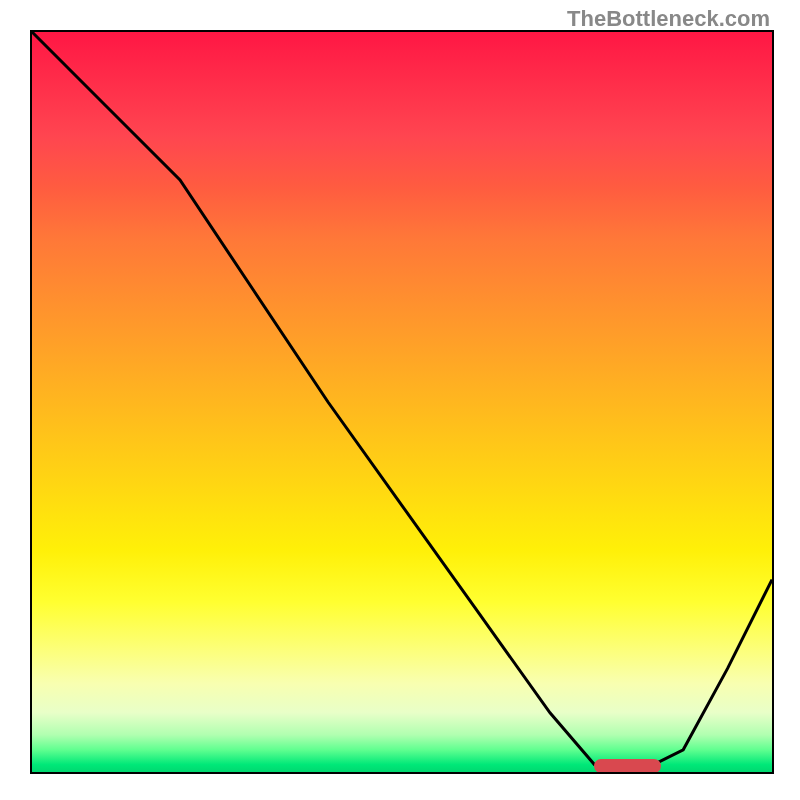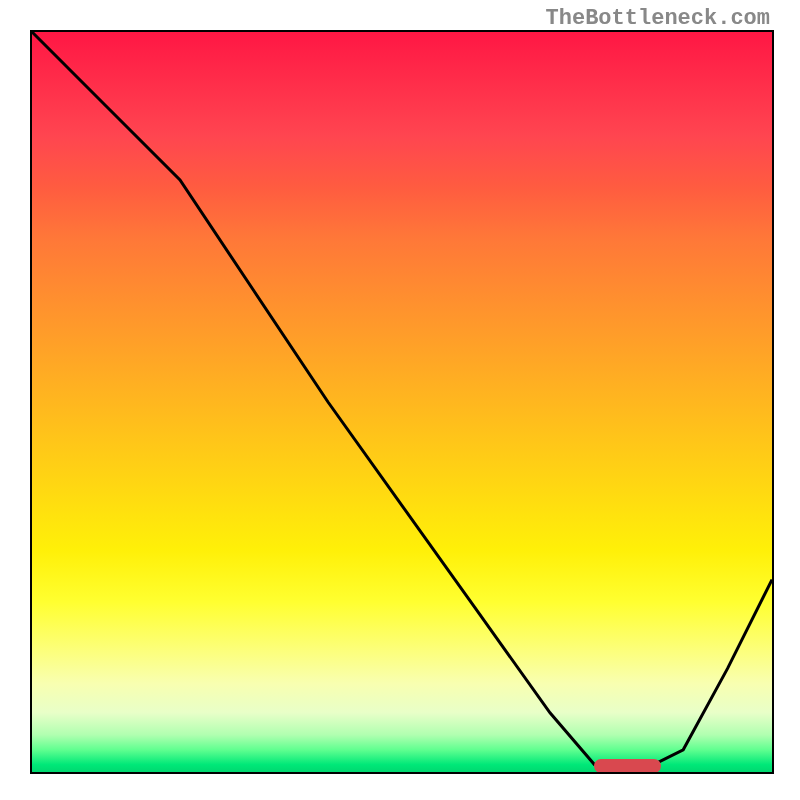--- a/index.html
+++ b/index.html
@@ -45,21 +45,21 @@
     );
     overflow: hidden;
   }
   .watermark {
     position: absolute;
     top: 6px;
     right: 30px;
     font-size: 22px;
     font-weight: bold;
     color: #888;
-    font-family: Liberation Mono, monospace;
+    font-family: Liberation Sans, sans-serif;
   }
   .curve-svg {
     position: absolute;
     left: 0;
     top: 0;
     width: 740px;
     height: 740px;
   }
   .marker {
     position: absolute;

